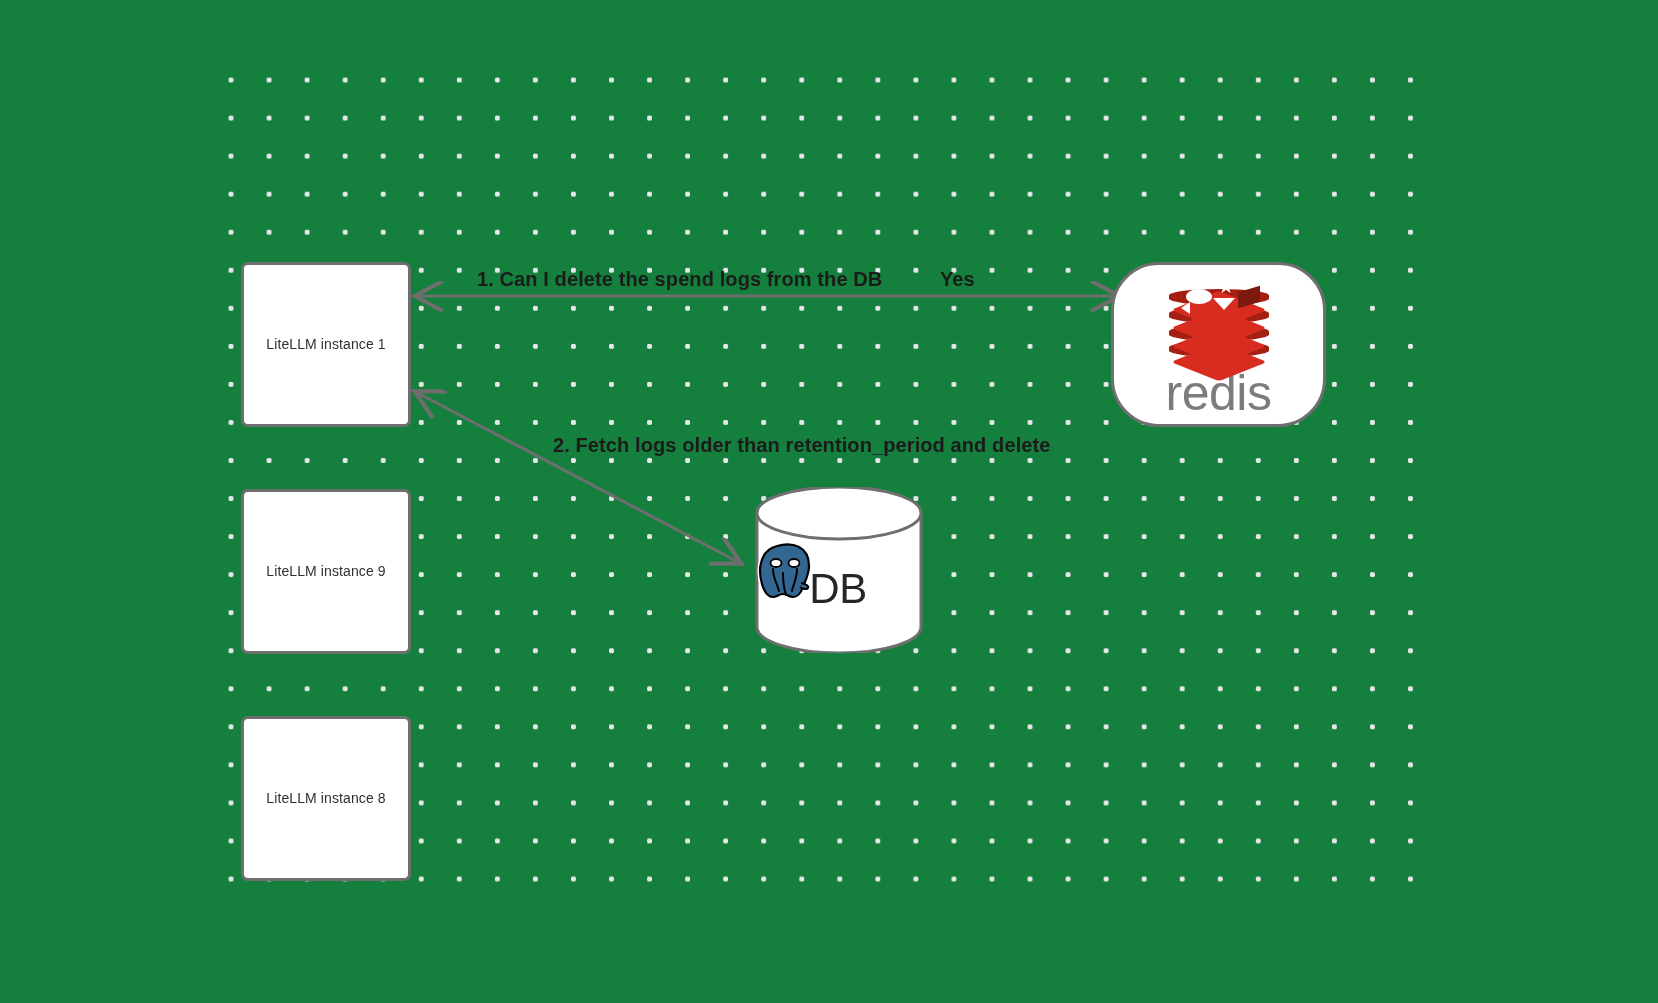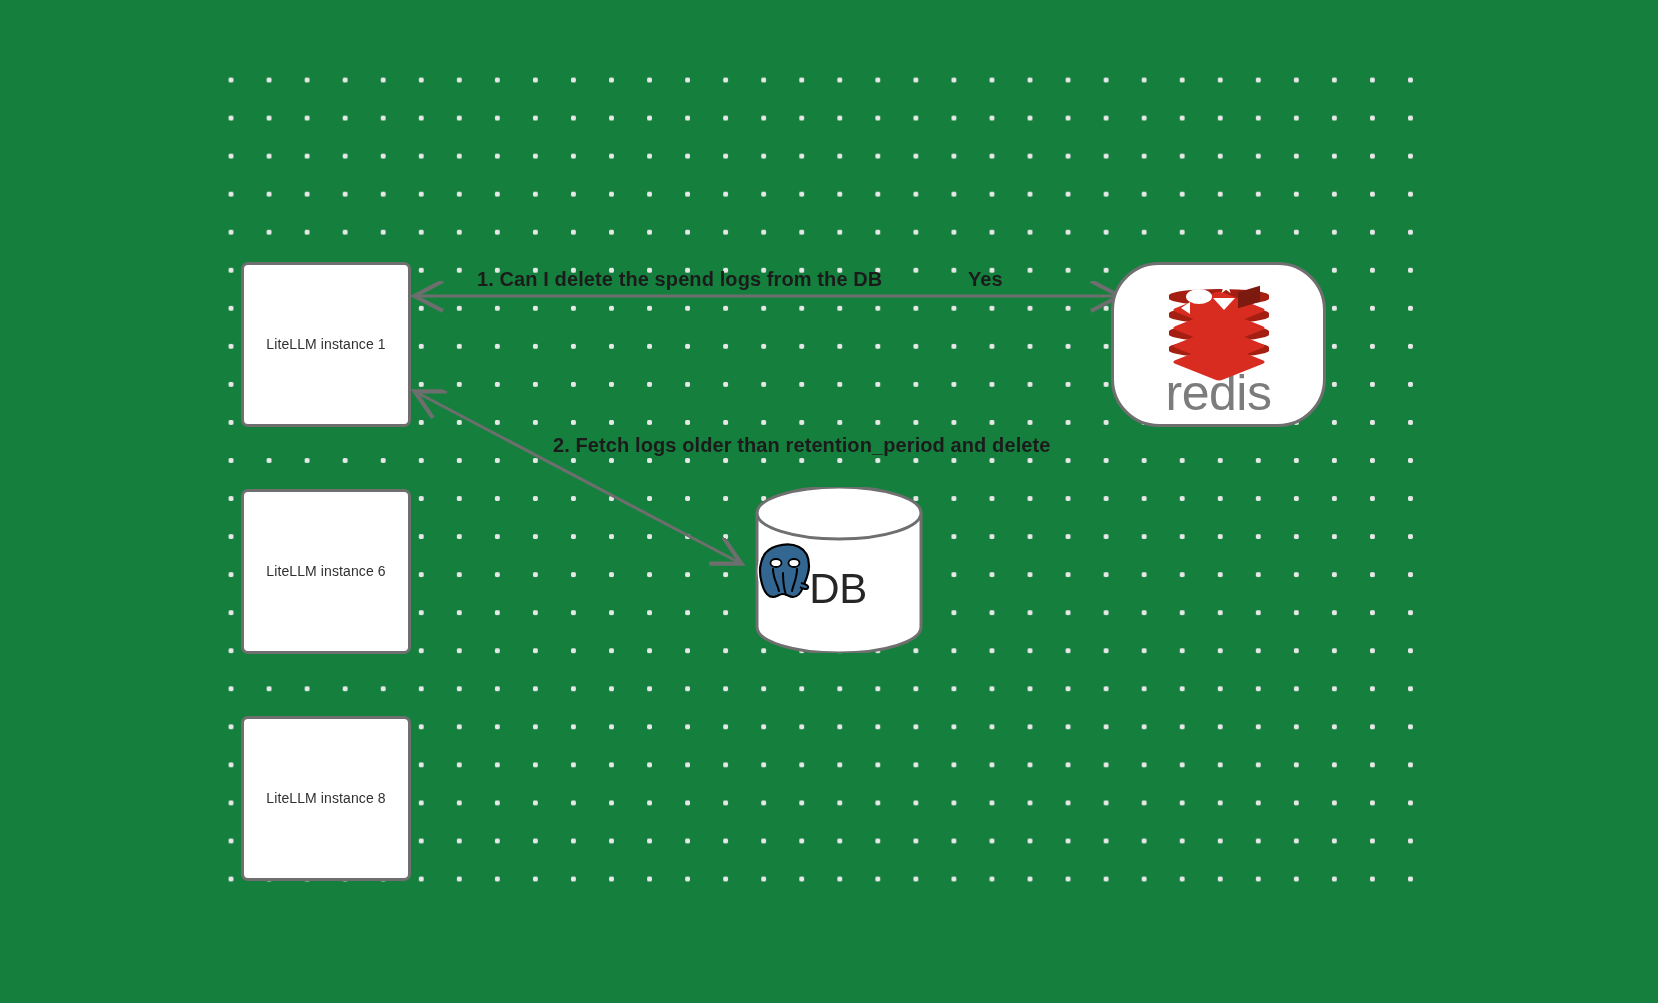--- a/index.html
+++ b/index.html
@@ -205,21 +205,21 @@
   
   .edge-label {
     position: absolute;
     font-size: 20px;
     font-weight: bold;
     color: #1b1b1b;
     white-space: nowrap;
     letter-spacing: .1px;
   }
   #label-1 { left: 477px; top: 268px; }
-  #label-yes { left: 968px; top: 268px; text-align: right; }
+  #label-yes { left: 940px; top: 268px; text-align: right; }
   #label-2 { left: 553px; top: 434px; }
 </style>
 </head>
 <body>
 
 <div id="canvas">
 
   <div id="dot-grid"></div>
 
   <svg id="edges" viewBox="0 0 1658 1003">
@@ -239,21 +239,21 @@
 
   <div class="edge-label" id="label-1">1.  Can I delete the spend logs from the DB</div>
   <div class="edge-label" id="label-yes">Yes</div>
   <div class="edge-label" id="label-2">2.  Fetch logs older than retention_period and delete</div>
 
   <div class="node instance-box" id="instance-1">
     <span class="instance-label">LiteLLM instance 1</span>
   </div>
 
   <div class="node instance-box" id="instance-2">
-    <span class="instance-label">LiteLLM instance 6</span>
+    <span class="instance-label">LiteLLM instance 9</span>
   </div>
 
   <div class="node instance-box" id="instance-3">
     <span class="instance-label">LiteLLM instance 8</span>
   </div>
 
   <div class="node" id="redis-node">
     <div class="redis-logo">
       <div class="redis-layer" id="redis-layer-3">
         <div class="rim"></div>

